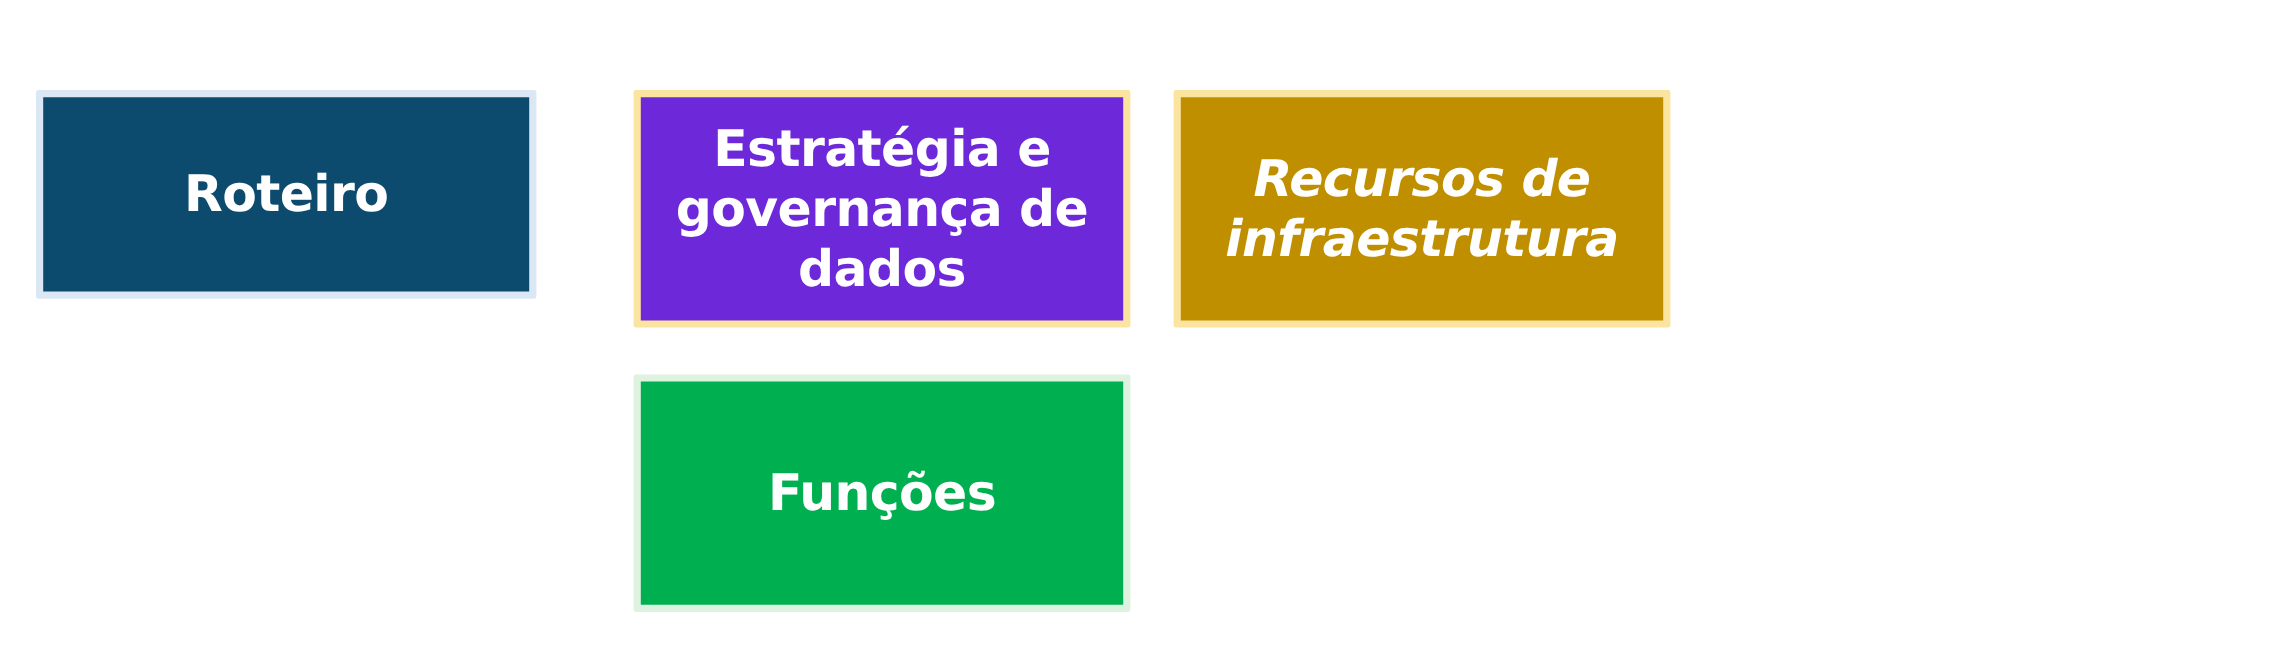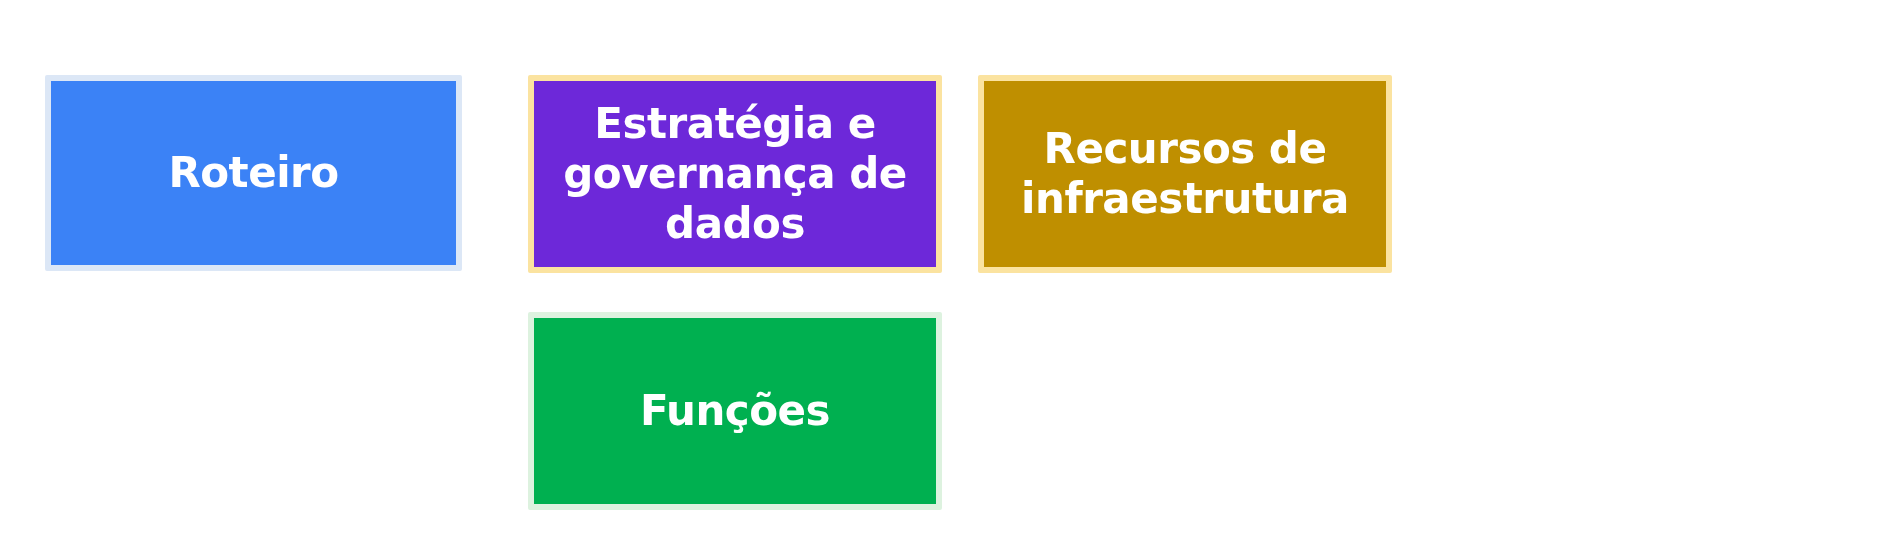--- a/index.html
+++ b/index.html
@@ -28,33 +28,34 @@
       font-size: 42px;
       line-height: 50px;
       padding: 0 18px;
       border-radius: 2px;
     }
     .box .label {
       display: block;
       letter-spacing: -0.5px;
     }
     #box-roteiro {
-      left: 45px; top: 75px; width: 417px; height: 196px;
-      background: #3b82f6;
+      left: 30px; top: 75px; width: 417px; height: 174px;
+      background: #0c4a6e;
       border-color: #DCE7F6;
     }
     #box-estrategia {
       left: 528px; top: 75px; width: 414px; height: 198px;
       background: #6d28d9;
       border-color: #FBE3A0;
     }
     #box-recursos {
       left: 978px; top: 75px; width: 414px; height: 198px;
       background: #BF8F00;
       border-color: #FBE3A0;
+      font-style: italic;
     }
     #box-funcoes {
       left: 528px; top: 312px; width: 414px; height: 198px;
       background: #00B050;
       border-color: #DDF2DF;
     }
   </style>
 </head>
 <body>
 

